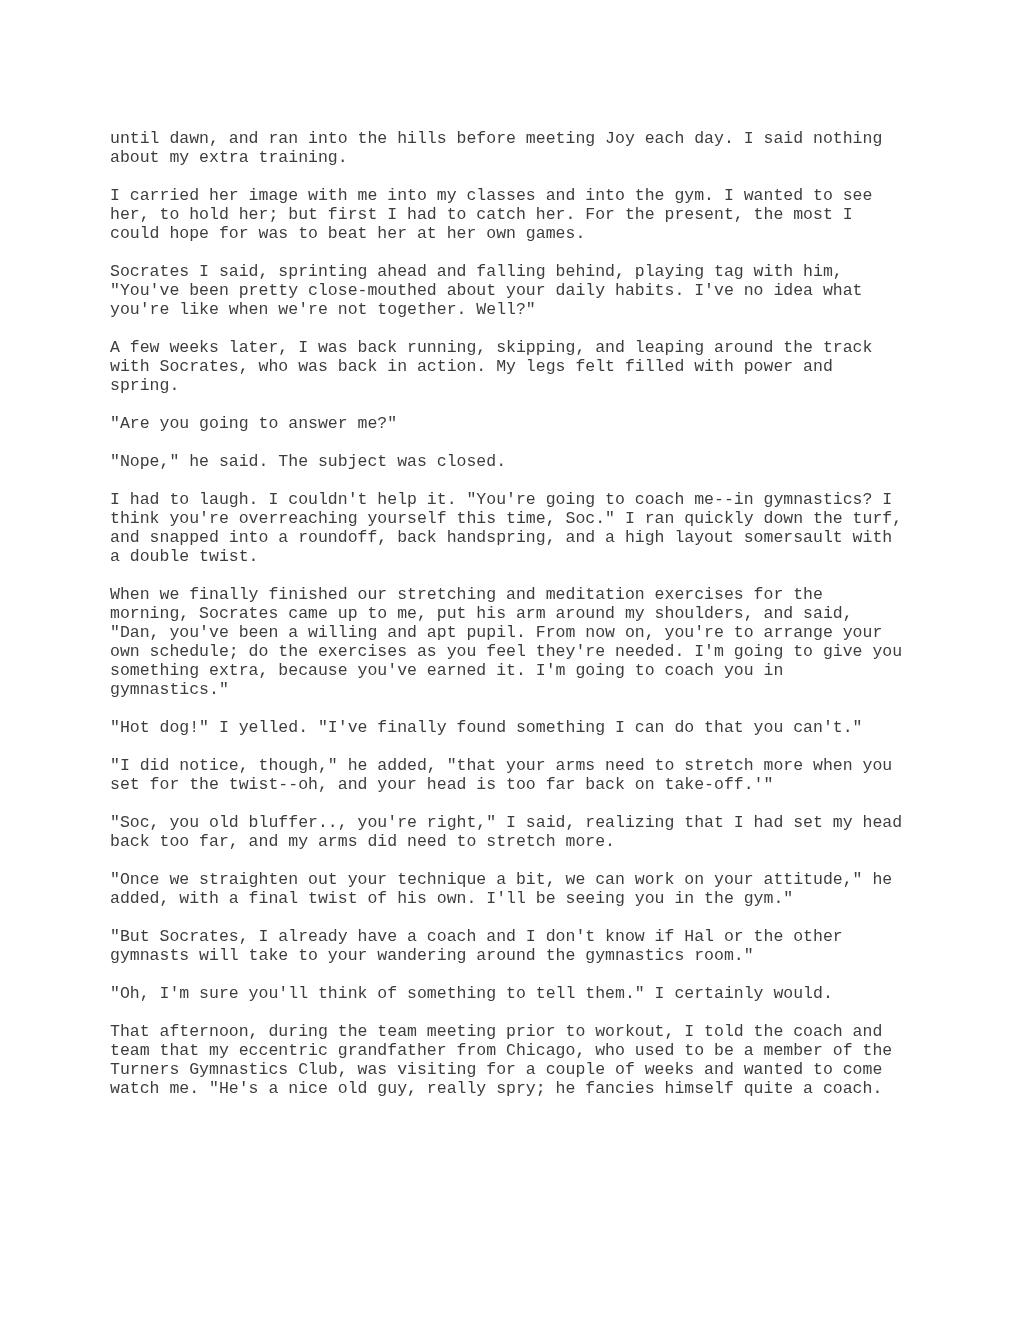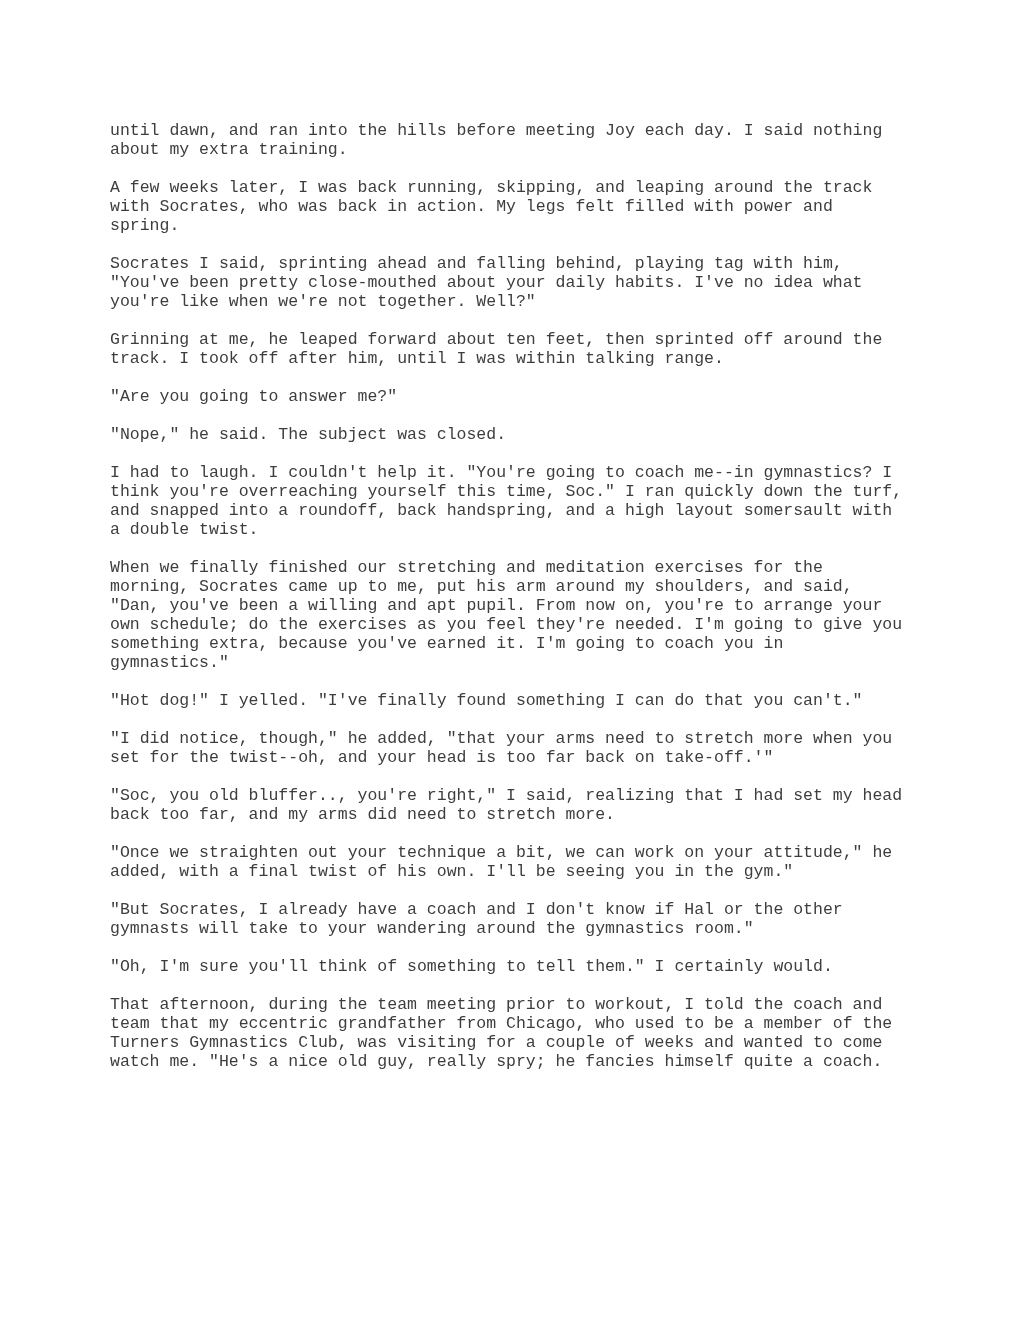--- a/index.html
+++ b/index.html
@@ -5,47 +5,48 @@
   * { margin: 0; padding: 0; box-sizing: border-box; }
   html, body { background: #ffffff; }
   body {
     width: 1024px;
     height: 1325px;
     position: relative;
     overflow: hidden;
   }
   .page {
     position: absolute;
-    top: 121px;
+    top: 129px;
     left: 110px;
     width: 830px;
   }
   .para {
     font-family: "Liberation Mono", "DejaVu Sans Mono", monospace;
     font-size: 16.5px;
     line-height: 19px;
     color: #3d3d3d;
     white-space: pre;
     margin: 0 0 19px 0;
   }
 </style>
 </head>
 <body>
 
 <div class="page">
   <p class="para">until dawn, and ran into the hills before meeting Joy each day. I said nothing
 about my extra training.</p>
+  <p class="para">I carried her image with me into my classes and into the gym. I wanted to see
+her, to hold her; but first I had to catch her. For the present, the most I
+could hope for was to beat her at her own games.</p>
+  <p class="para">Socrates I said, sprinting ahead and falling behind, playing tag with him,
+"You've been pretty close-mouthed about your daily habits. I've no idea what
+you're like when we're not together. Well?"</p>
   <p class="para">A few weeks later, I was back running, skipping, and leaping around the track
 with Socrates, who was back in action. My legs felt filled with power and
 spring.</p>
-  <p class="para">Socrates I said, sprinting ahead and falling behind, playing tag with him,
-"You've been pretty close-mouthed about your daily habits. I've no idea what
-you're like when we're not together. Well?"</p>
-  <p class="para">Grinning at me, he leaped forward about ten feet, then sprinted off around the
-track. I took off after him, until I was within talking range.</p>
   <p class="para">"Are you going to answer me?"</p>
   <p class="para">"Nope," he said. The subject was closed.</p>
   <p class="para">I had to laugh. I couldn't help it. "You're going to coach me--in gymnastics? I
 think you're overreaching yourself this time, Soc." I ran quickly down the turf,
 and snapped into a roundoff, back handspring, and a high layout somersault with
 a double twist.</p>
   <p class="para">When we finally finished our stretching and meditation exercises for the
 morning, Socrates came up to me, put his arm around my shoulders, and said,
 "Dan, you've been a willing and apt pupil. From now on, you're to arrange your
 own schedule; do the exercises as you feel they're needed. I'm going to give you

